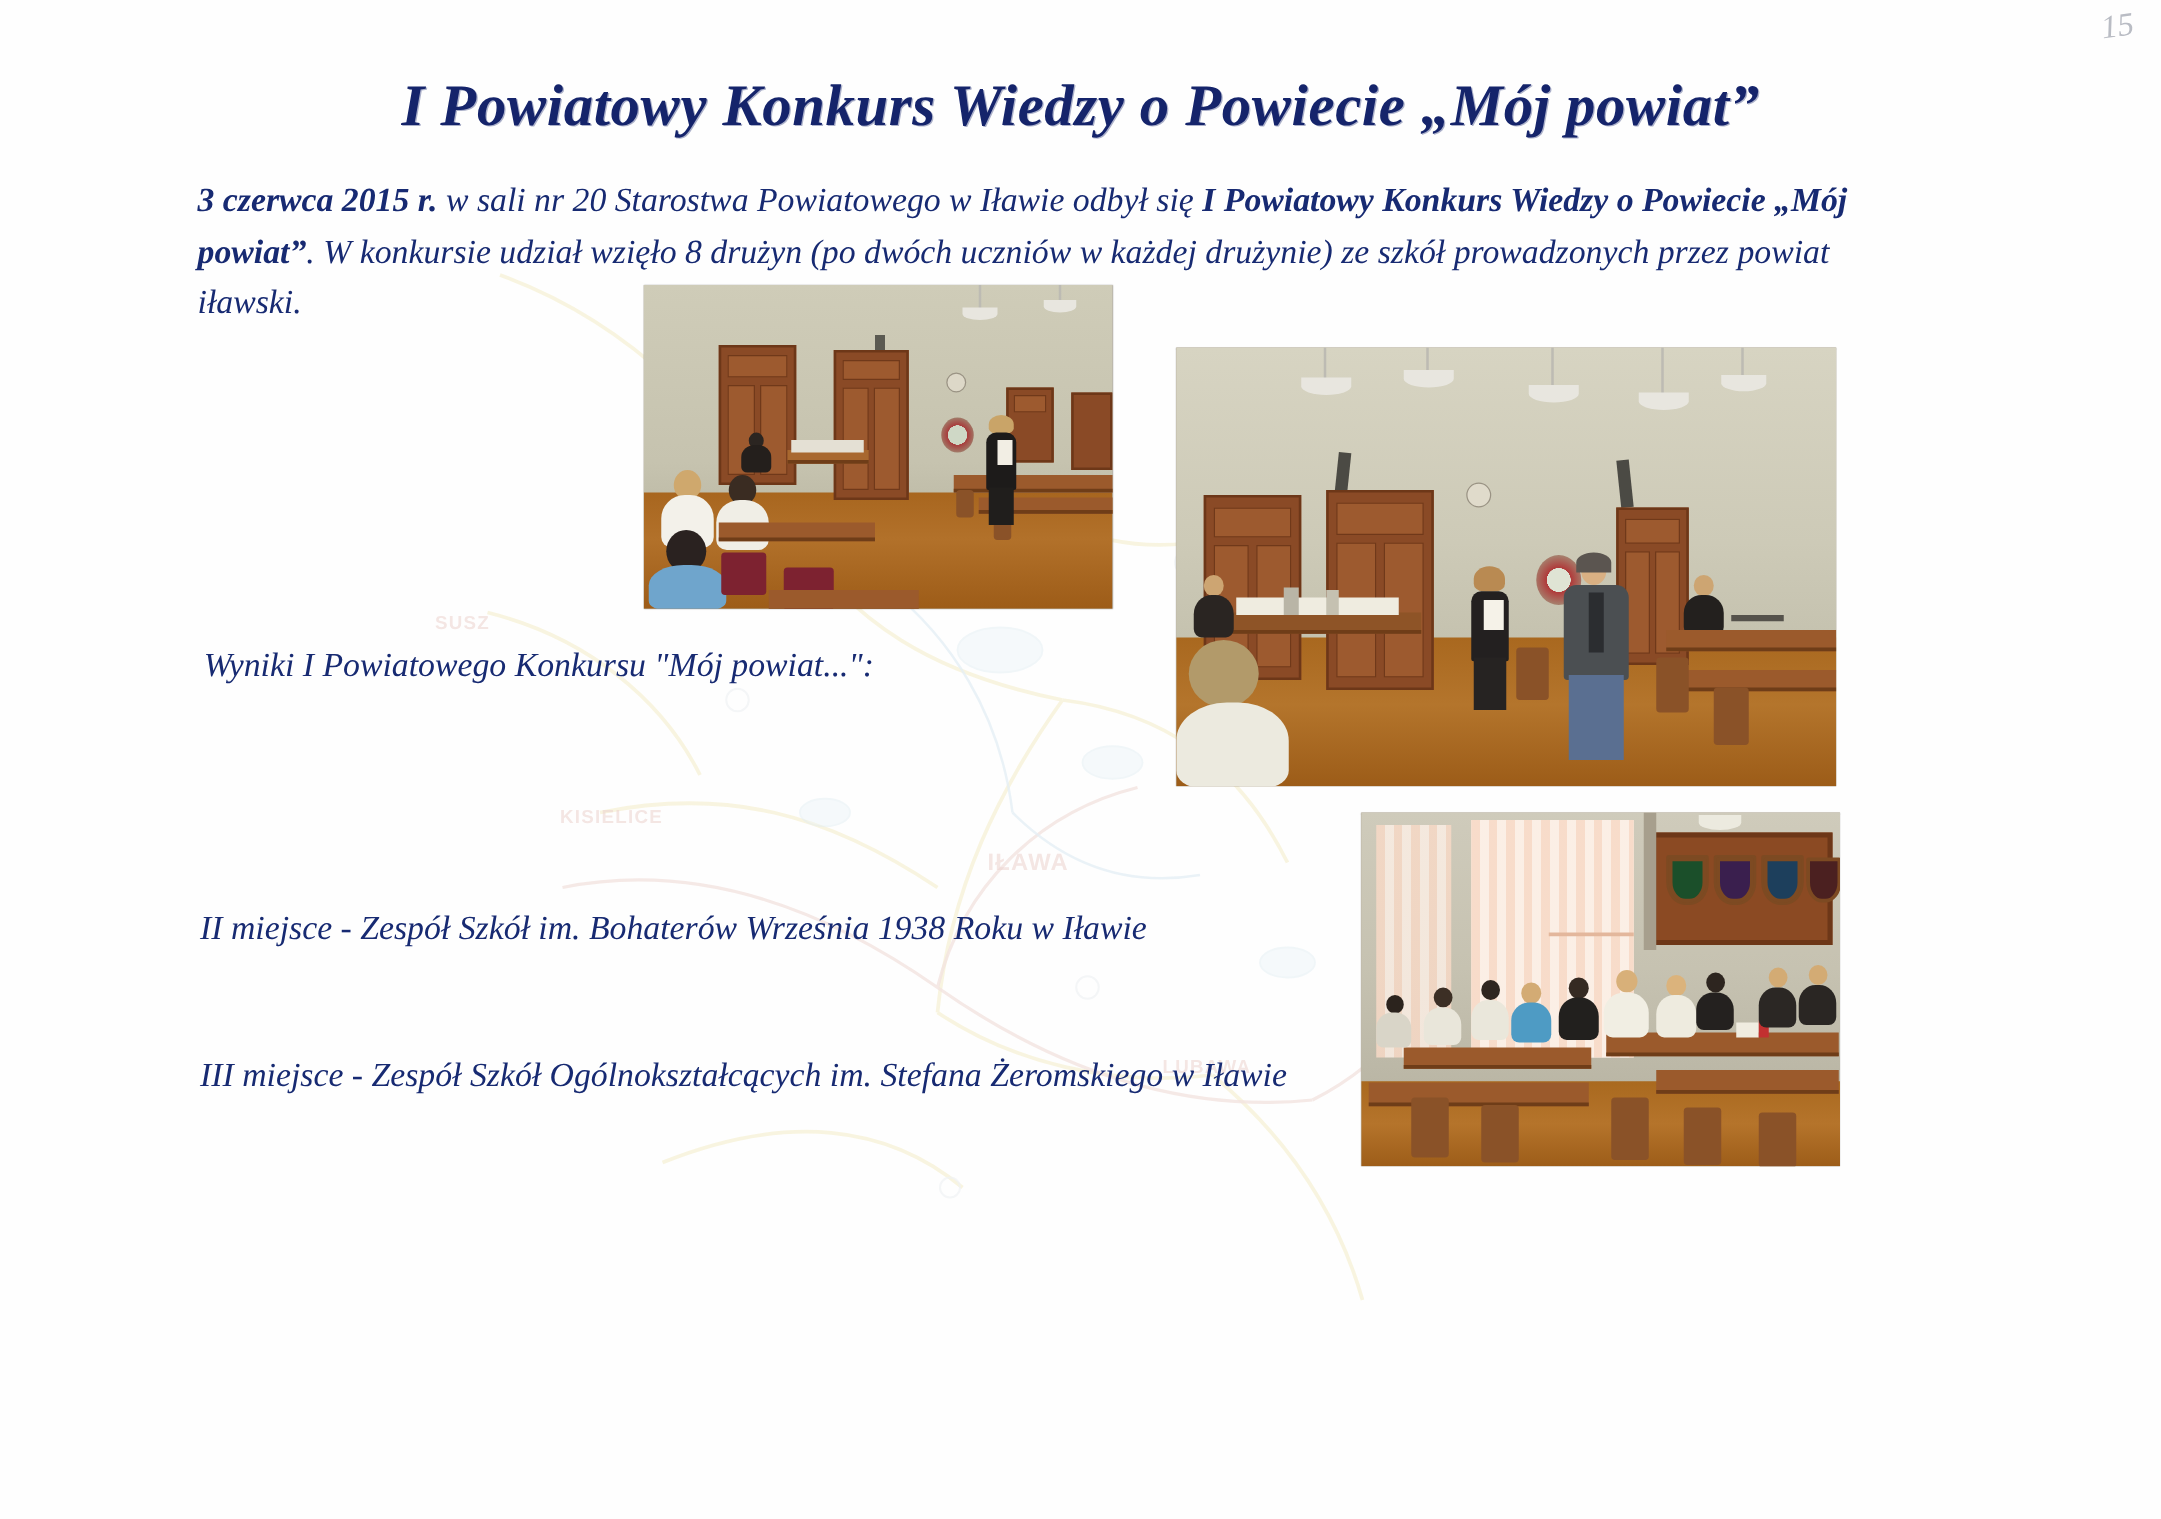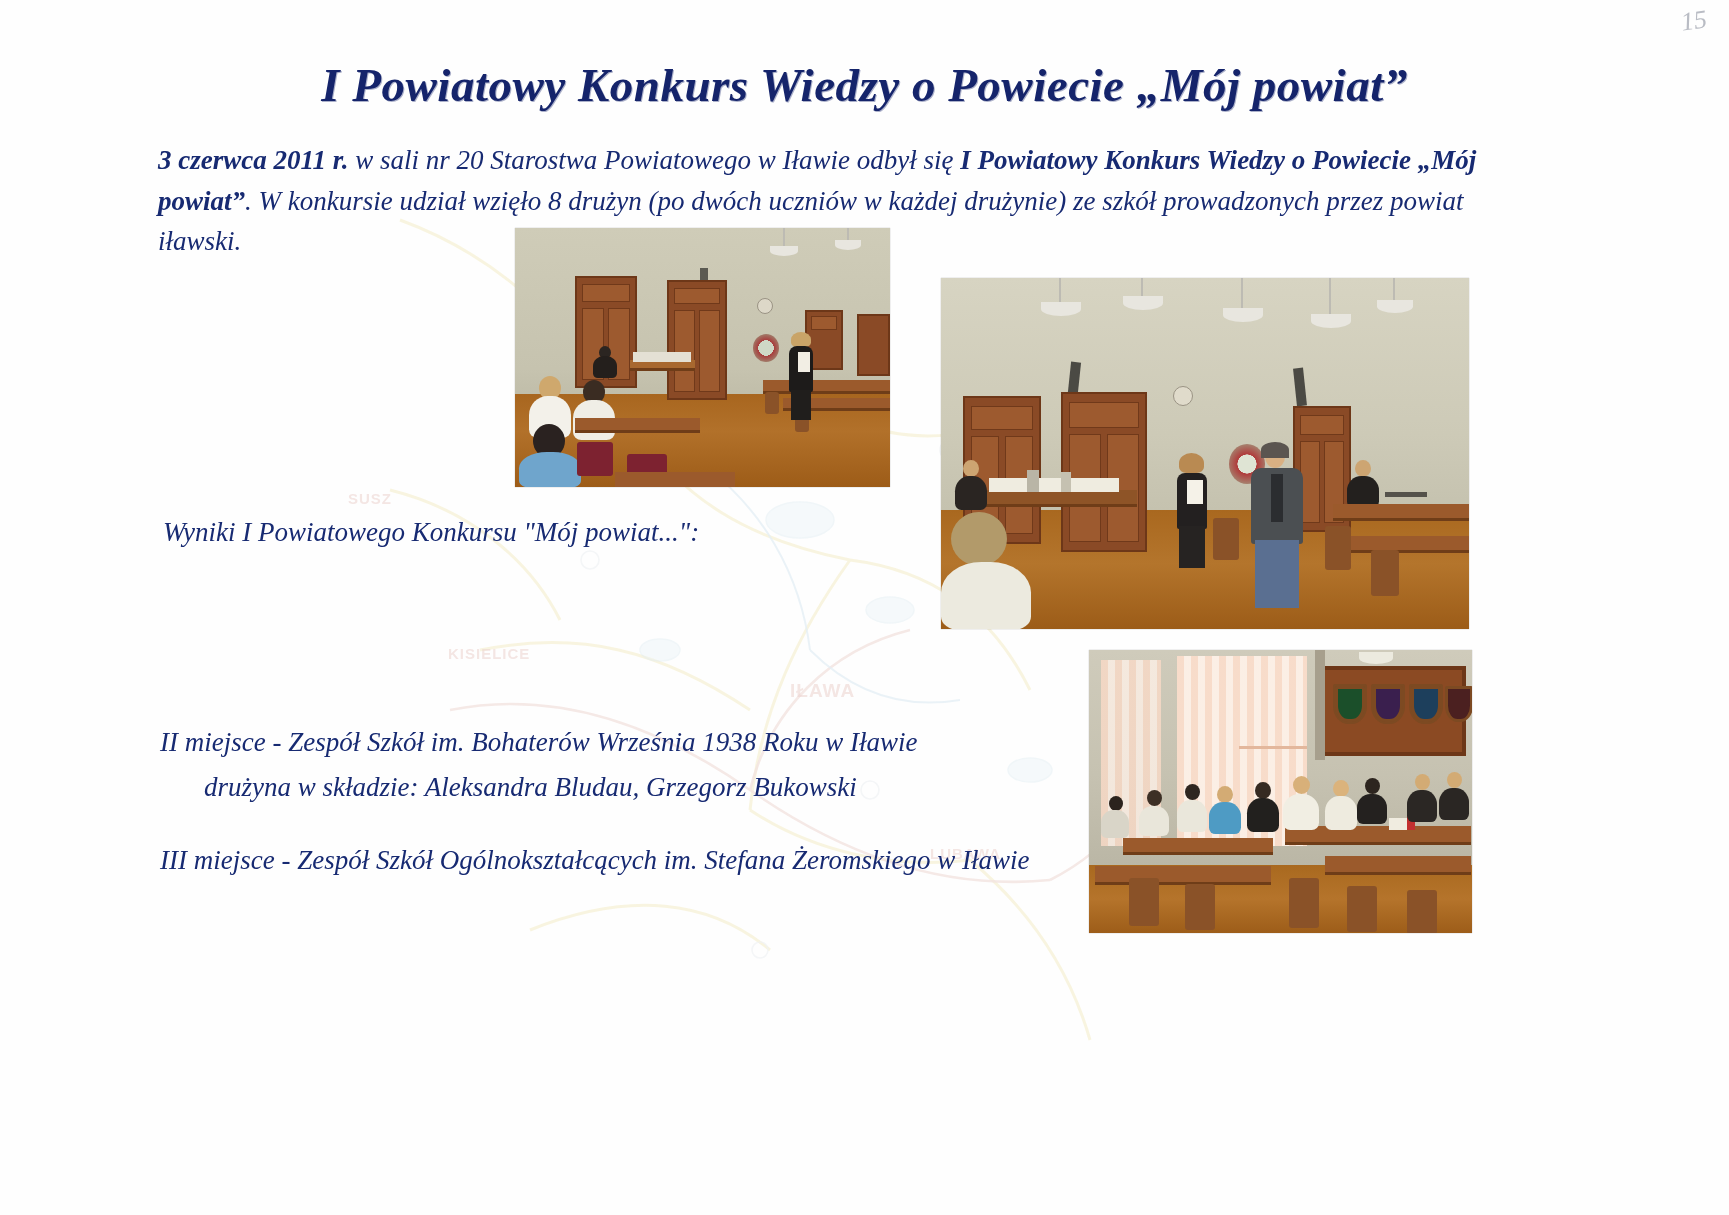--- a/index.html
+++ b/index.html
@@ -178,21 +178,21 @@
     <span class="map-label" style="left:90px;  top:555px;margin-left:28px;">KISIELICE</span>
     <span class="map-label" style="left:460px; top:590px; font-size:19px;">IŁAWA</span>
     <span class="map-label" style="left:600px; top:755px;">LUBAWA</span>
   </div>
 
   <div class="corner-mark">15</div>
 
   <div class="title">I Powiatowy Konkurs Wiedzy o Powiecie „Mój powiat”</div>
 
   <div class="intro">
-    <b>3 czerwca 2011 r.</b><span> w sali nr 20 Starostwa Powiatowego w Iławie odbył się </span><b>I Powiatowy Konkurs Wiedzy o Powiecie „Mój powiat”</b><span>. W konkursie udział wzięło 8 drużyn (po dwóch uczniów w każdej drużynie) ze szkół prowadzonych przez powiat iławski.</span>
+    <b>3 czerwca 2015 r.</b><span> w sali nr 20 Starostwa Powiatowego w Iławie odbył się </span><b>I Powiatowy Konkurs Wiedzy o Powiecie „Mój powiat”</b><span>. W konkursie udział wzięło 8 drużyn (po dwóch uczniów w każdej drużynie) ze szkół prowadzonych przez powiat iławski.</span>
   </div>
 
   <div class="photo" style="left:515px; top:228px; width:375px; height:259px;">
     <div class="wall" style="left:0;top:0;right:0;height:78%;background:linear-gradient(180deg,#cfccb8 0%,#c6c3af 70%,#b9b6a2 100%);"></div>
     <div class="floor" style="height:36%;background:linear-gradient(180deg,#a8661f 0%,#b2712a 40%,#9d5c18 100%);"></div>
 
     <div class="lampstem" style="left:268px;top:0;height:22px;"></div>
     <div class="lamp" style="left:255px;top:18px;width:28px;height:10px;"></div>
     <div class="lampstem" style="left:332px;top:0;height:16px;"></div>
     <div class="lamp" style="left:320px;top:12px;width:26px;height:10px;"></div>
@@ -379,20 +379,19 @@
     <div class="chair" style="left:318px;top:240px;width:30px;height:44px;background:#8a5228;"></div>
   </div>
 
   <div class="results-head">Wyniki I Powiatowego Konkursu "Mój powiat...":</div>
 
   <div class="place" id="place-1">
   </div>
 
   <div class="place" id="place-2">
     <span>II miejsce - Zespół Szkół im. Bohaterów Września 1938 Roku w Iławie</span>
-    <span class="team">drużyna w składzie: Aleksandra Bludau, Grzegorz Bukowski</span>
   </div>
 
   <div class="place" id="place-3">
     <span>III miejsce - Zespół Szkół Ogólnokształcących im. Stefana Żeromskiego w Iławie</span>
   </div>
 
 </div>
 
 </body></html>

